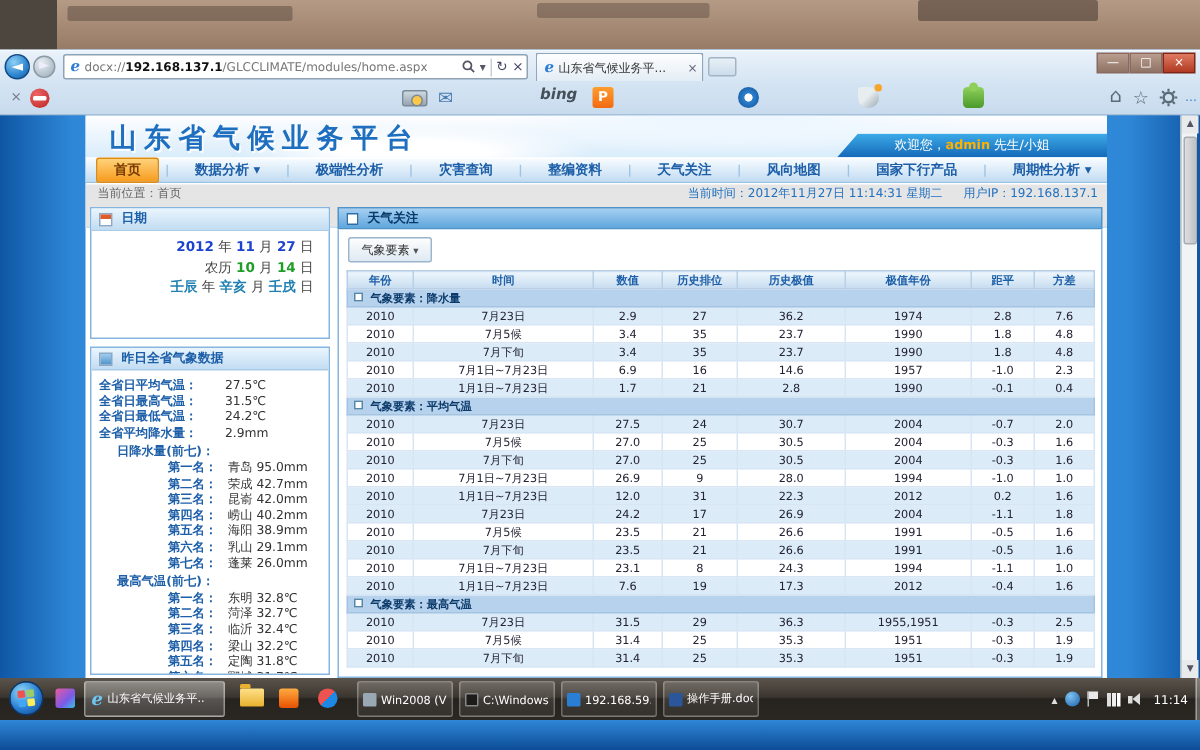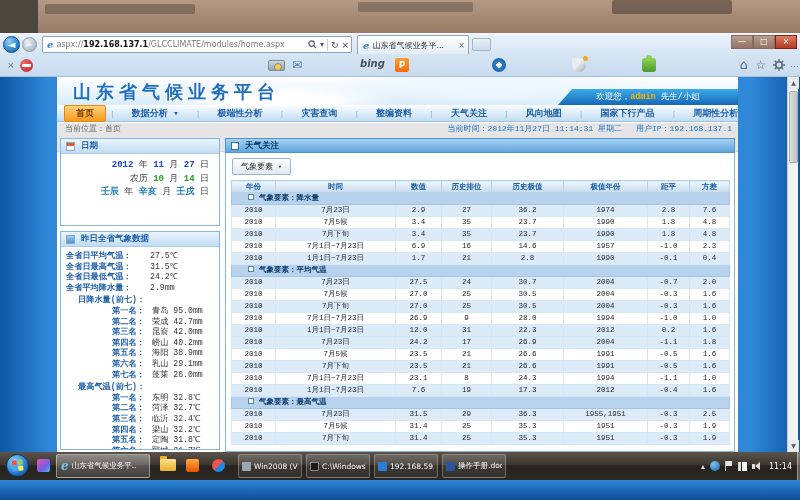--- a/index.html
+++ b/index.html
@@ -53,21 +53,21 @@
   .puzzle-icon { position:absolute; left:642px; top:4px; width:14px; height:14px; background:linear-gradient(180deg,#8fd05a,#4a9a2a); border-radius:3px; }
   .puzzle-icon::after { content:""; position:absolute; left:4px; top:-3px; width:6px; height:6px; border-radius:50%; background:#8fd05a; }
   .home-icon { position:absolute; right:52px; top:3px; font-size:13px; color:#5a6a76; }
   .star-icon { position:absolute; right:34px; top:4px; font-size:12px; color:#5a6a76; }
   .gear-icon { position:absolute; right:15px; top:5px; width:12px; height:12px; }
   .dots-icon { position:absolute; right:2px; top:8px; font-size:8px; color:#3a7fc0; }
 
   
   .viewport { position:absolute; left:0; top:77px; width:800px; height:375px;
     background:linear-gradient(90deg,#0f57a4,#2f87d8 6%,#3f94e4 50%,#2f87d8 94%,#0f57a4); }
-  .page { position:absolute; left:57px; top:0; width:681px; height:375px; background:#fff; overflow:hidden;font-family:Liberation Mono, monospace; }
+  .page { position:absolute; left:57px; top:0; width:681px; height:375px; background:#fff; overflow:hidden; }
 
   .page-header { position:absolute; left:0; top:0; width:681px; height:28px;
     background:radial-gradient(ellipse 120px 18px at 220px 24px, #ffffff 40%, rgba(255,255,255,0) 100%),
                radial-gradient(ellipse 160px 20px at 430px 6px, #eef7ff 30%, rgba(255,255,255,0) 100%),
                linear-gradient(180deg,#fefeff,#d8ecfb); }
   .page-title { position:absolute; left:16px; top:3px; font-size:18px; font-weight:bold; color:#1f6fc0; letter-spacing:5px; text-shadow:1px 1px 0 #fff; }
   .welcome { position:absolute; right:0; top:12px; width:180px; height:16px;
     background:linear-gradient(180deg,#3cabe8,#1568b8); clip-path:polygon(14px 0,100% 0,100% 100%,0 100%);
     color:#fff; font-size:8.5px; text-align:center; line-height:16px; }
   .welcome .usr { color:#ffb100; font-weight:bold; }
@@ -115,21 +115,21 @@
   .main-body { position:absolute; left:0; top:15px; width:510px; height:299px; background:#fff; border:1px solid #86b6e0; border-top:none; overflow:hidden; }
   .filter-btn { display:inline-block; margin:5px 0 0 6px; padding:2px 8px; font-size:8px; color:#333;
     background:linear-gradient(180deg,#fcfdfe,#dfe9f2); border:1px solid #9ab5cc; border-radius:2px; }
   .filter-btn .arr { color:#555; font-size:7px; }
 
   table.wx { margin:5px 5px 0 5px; width:498px; border-collapse:collapse; font-size:7.5px; color:#223; table-layout:fixed; }
   table.wx th { background:linear-gradient(180deg,#eef6fc,#c6dcf0); color:#1d5fa8; font-weight:bold; border:1px solid #b8cfe6; height:12px; font-size:7.5px; }
   table.wx td { border:1px solid #d7e6f4; height:11px; text-align:center; padding:0; line-height:11px; }
   tr.r-odd td { background:#dcebf8; }
   tr.r-even td { background:#fff; }
-  tr.section-row td { background:#b7d2ec; border-color:#a5c4e2; color:#0b3a6b; text-align:left; padding-left:16px; font-weight:bold; }
+  tr.section-row td { background:#b7d2ec; border-color:#a5c4e2; color:#0b3a6b; text-align:left; padding-left:4px; font-weight:bold; }
   .sec-check { display:inline-block; width:6px; height:6px; background:#fff; border:1px solid #5588aa; margin-right:5px; }
 
   
   .scrollbar { position:absolute; left:787px; top:0; width:11px; height:375px; background:#f2f3f4; border-left:1px solid #c9cdd1; }
   .sb-arrow { position:absolute; left:0; width:11px; height:12px; background:#e8eaec; color:#556; font-size:6px; text-align:center; line-height:12px; }
   .sb-up { top:0; } .sb-down { bottom:0; }
   .sb-thumb { position:absolute; left:1px; top:14px; width:9px; height:72px; background:linear-gradient(90deg,#dcdee0,#bfc2c5); border:1px solid #a8abaf; border-radius:2px; }
 
   
   .taskbar { position:absolute; left:0; top:452px; width:800px; height:28px;
@@ -182,21 +182,21 @@
     <div class="bg-doc-patch2"></div>
     <div class="bg-doc-patch3"></div>
   </div>
 
   <div class="chrome">
     <div class="nav-btn back-btn">◄</div>
     <div class="nav-btn fwd-btn">►</div>
     <div class="addr-bar">
       <span class="e-logo">e</span>
       <span class="url">
-          <span class="proto">aspx://</span>
+          <span class="proto">docx://</span>
           <span class="host">192.168.137.1</span>
           <span class="path">/GLCCLIMATE/modules/home.aspx</span>
         </span>
       <span class="addr-icons">
         <svg width="9" height="9" viewBox="0 0 10 10">
             <circle cx="4" cy="4" r="3" fill="none" stroke="#556" stroke-width="1.3"></circle>
             <line x1="6.2" y1="6.2" x2="9" y2="9" stroke="#556" stroke-width="1.3"></line>
           </svg>
         <span>▾</span>
         <span class="sep"></span>

